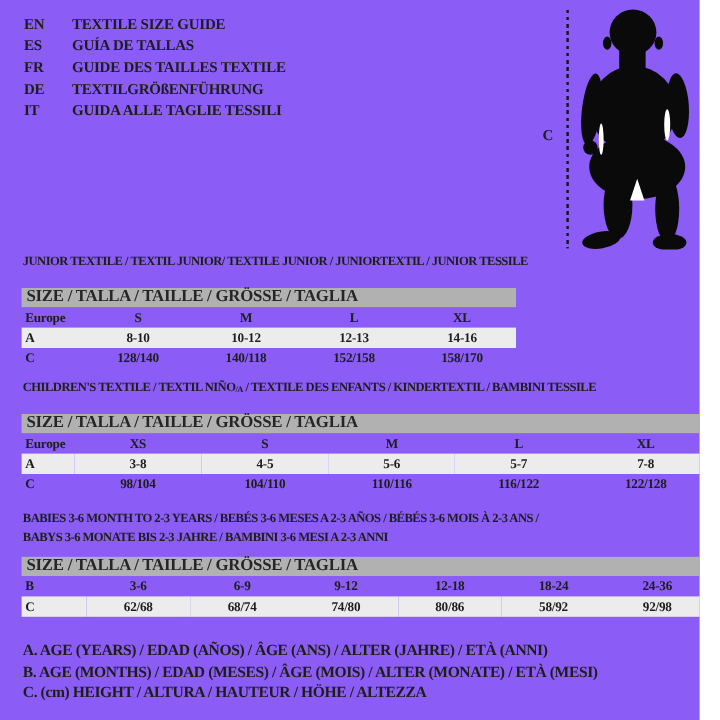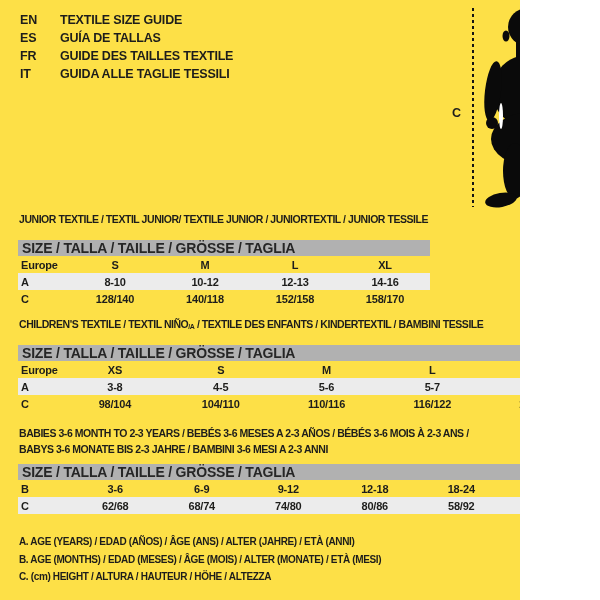--- a/index.html
+++ b/index.html
@@ -1,20 +1,20 @@
 <!DOCTYPE html>
 <html><head>
 <meta charset="utf-8">
 <style>
   html,body { margin:0; padding:0; }
   body {
     width:600px; height:600px; background:#ffffff;
     font-family:"Liberation Sans", sans-serif; color:#1d1d1b;
   }
-  .sheet { position:relative; width:520px; height:600px; overflow:hidden; background:#fde047; }
+  .sheet { position:relative; width:583px; height:600px; overflow:hidden; background:#8b5cf6;font-family:Liberation Serif, serif; }
 
   
   .langs { position:absolute; left:20px; top:11px; }
   .lang-row { height:18px; line-height:18px; font-size:12.5px; font-weight:700; letter-spacing:-0.2px; white-space:nowrap; }
   .lang-code { display:inline-block; width:40px; }
 
   
   .measure-line {
     position:absolute; left:472px; top:8px; width:2px; height:199px;
     background:repeating-linear-gradient(to bottom,#141414 0 3px, transparent 3px 6px);
@@ -41,36 +41,39 @@
   .size-table th {
     background:#b1b1b1; text-align:left; font-size:14px; font-weight:700;
     height:13px; padding:0 0 0 4px; color:#262626; letter-spacing:-0.2px;
   }
   .size-table td { height:17px; padding:0; text-align:center; font-weight:700; }
   .size-table td.lab { text-align:left; padding-left:3px;margin-left:34px; }
   .size-table tbody tr:nth-child(even) td { background:#ececec; }
 
   
   .footnotes { position:absolute; left:19px; top:533px; }
-  .footnote { height:17.5px; line-height:17.5px; font-size:10px; font-weight:700; letter-spacing:-0.35px; white-space:nowrap; }
+  .footnote { height:17.5px; line-height:17.5px; font-size:13px; font-weight:700; letter-spacing:-0.35px; white-space:nowrap; }
 </style>
 </head>
 <body>
 
 <div class="sheet">
 
   <div class="langs">
     <div class="lang-row">
       <span class="lang-code">EN</span><span class="lang-label">TEXTILE SIZE GUIDE</span>
     </div>
     <div class="lang-row">
       <span class="lang-code">ES</span><span class="lang-label">GUÍA DE TALLAS</span>
     </div>
     <div class="lang-row">
       <span class="lang-code">FR</span><span class="lang-label">GUIDE DES TAILLES TEXTILE</span>
+    </div>
+    <div class="lang-row">
+      <span class="lang-code">DE</span><span class="lang-label">TEXTILGRÖßENFÜHRUNG</span>
     </div>
     <div class="lang-row">
       <span class="lang-code">IT</span><span class="lang-label">GUIDA ALLE TAGLIE TESSILI</span>
     </div>
   </div>
 
   <div class="measure-line"></div>
   <div class="measure-label">C</div>
   <div class="baby">
     <svg width="100" height="202" viewBox="0 0 100 202" xmlns="http://www.w3.org/2000/svg">

